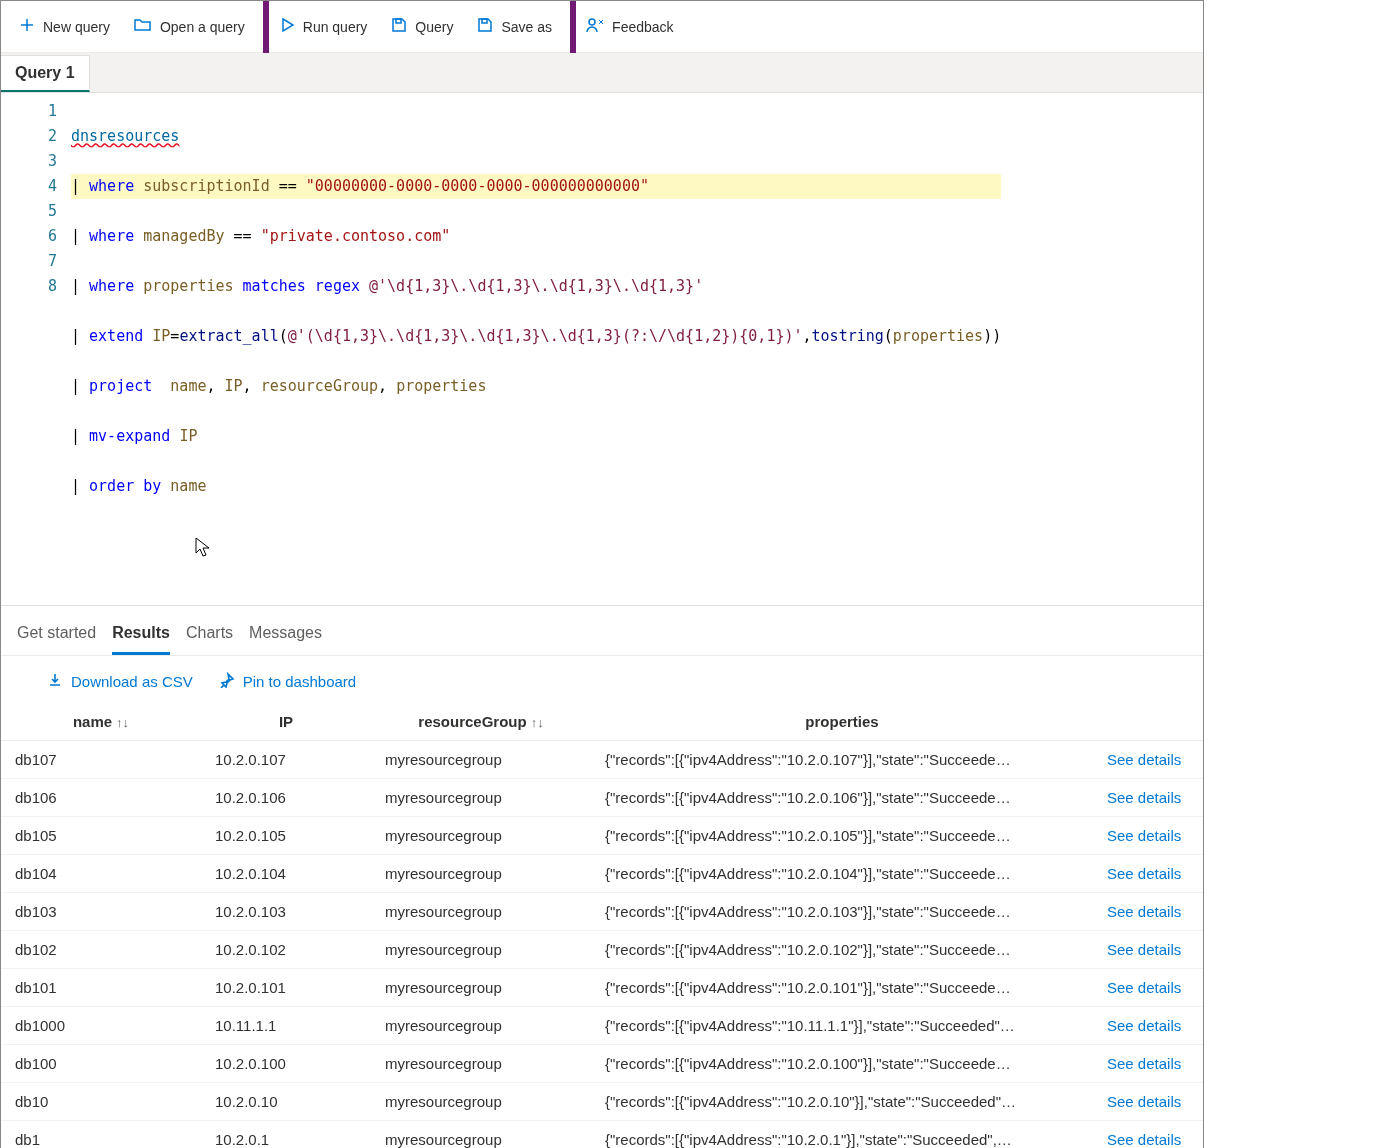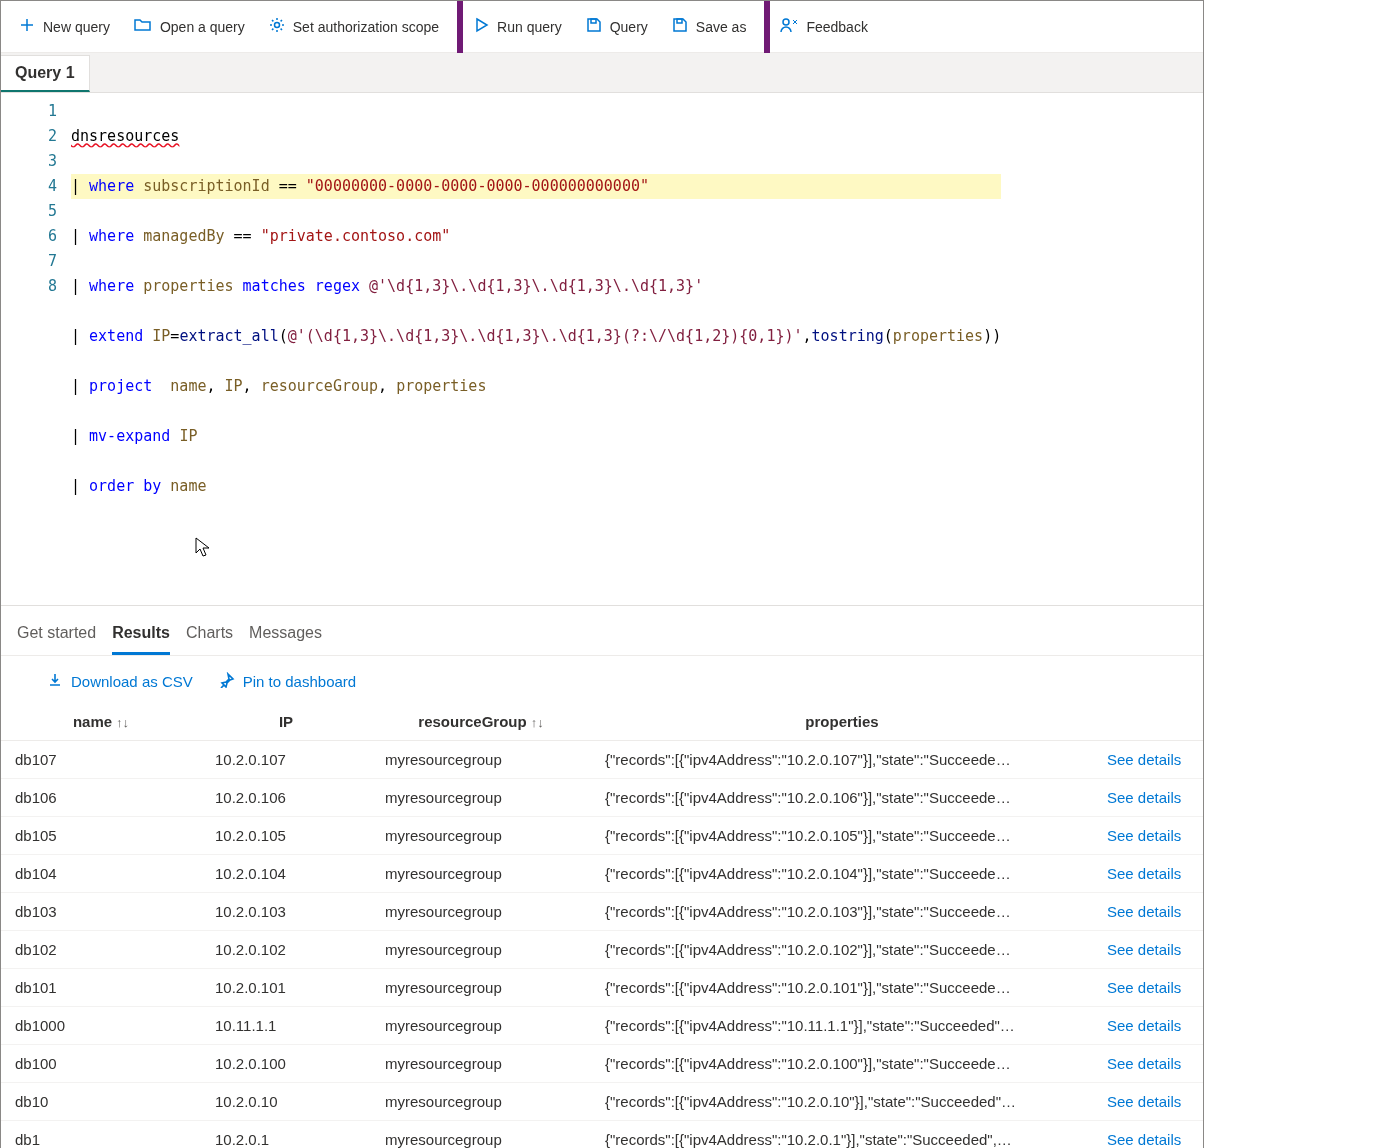--- a/index.html
+++ b/index.html
@@ -13,21 +13,21 @@
 .tabstrip{display:flex;align-items:flex-end;height:40px;background:#f3f2f1;border-bottom:1px solid #e1dfdd;}
 .tabstrip .tab{padding:8px 14px;font-size:16px;font-weight:600;background:#fff;border-top:1px solid #e1dfdd;border-right:1px solid #e1dfdd;border-bottom:2px solid #0f766e;}
 .editor{display:flex;font-family:Consolas,Menlo,monospace;font-size:15px;line-height:25px;background:#fff;min-height:260px;border-bottom:1px solid #e1dfdd;}
 .gutter{width:70px;text-align:right;color:#237893;padding:6px 14px 6px 0;user-select:none;}
 .code{padding:6px 0;white-space:pre;}
 .code .ln{display:block;}
 .kw{color:#0000ff;}
 .fn{color:#001080;}
 .str{color:#a31515;}
 .regex{color:#811f3f;}
-.ident{color:#000000;}
+.ident{color:#0369a1;}
 .col{color:#795e26;}
 .punct{color:#000;}
 .curbg{background:#fef9c3;}
 .underline-err{text-decoration:underline wavy #e81123;}
 .cursor-img{position:relative;left:124px;top:-12px;width:0;height:0;}
 .cursor-img svg{position:absolute;}
 
 .panel-tabs{display:flex;gap:16px;padding:12px 16px 0 16px;font-size:16px;border-bottom:1px solid #edebe9;}
 .ptab{padding:6px 0 10px 0;color:#605e5c;cursor:pointer;}
 .ptab.active{color:#323130;font-weight:600;border-bottom:3px solid #0078d4;}
@@ -54,27 +54,20 @@
             <line x1="8" y1="2" x2="8" y2="14"></line>
             <line x1="2" y1="8" x2="14" y2="8"></line>
           </svg></span>
       <span class="txt">New query</span>
     </div>
     <div class="tb">
       <span><svg width="18" height="16" viewBox="0 0 18 16">
             <path d="M1 3h5l2 2h8v8H1z"></path>
           </svg></span>
       <span class="txt">Open a query</span>
-    </div>
-    <div class="tb">
-      <span><svg width="16" height="16" viewBox="0 0 16 16">
-            <circle cx="8" cy="8" r="2.5"></circle>
-            <path d="M8 1v2M8 13v2M1 8h2M13 8h2M3 3l1.4 1.4M11.6 11.6L13 13M13 3l-1.4 1.4M4.4 11.6L3 13"></path>
-          </svg></span>
-      <span class="txt">Set authorization scope</span>
     </div>
     <div class="tb sep">
       <span><svg width="16" height="16" viewBox="0 0 16 16">
             <polygon points="4,2 14,8 4,14"></polygon>
           </svg></span>
       <span class="txt">Run query</span>
     </div>
     <div class="tb">
       <span><svg width="16" height="16" viewBox="0 0 16 16">
             <path d="M2 2h9l3 3v9H2z"></path>

